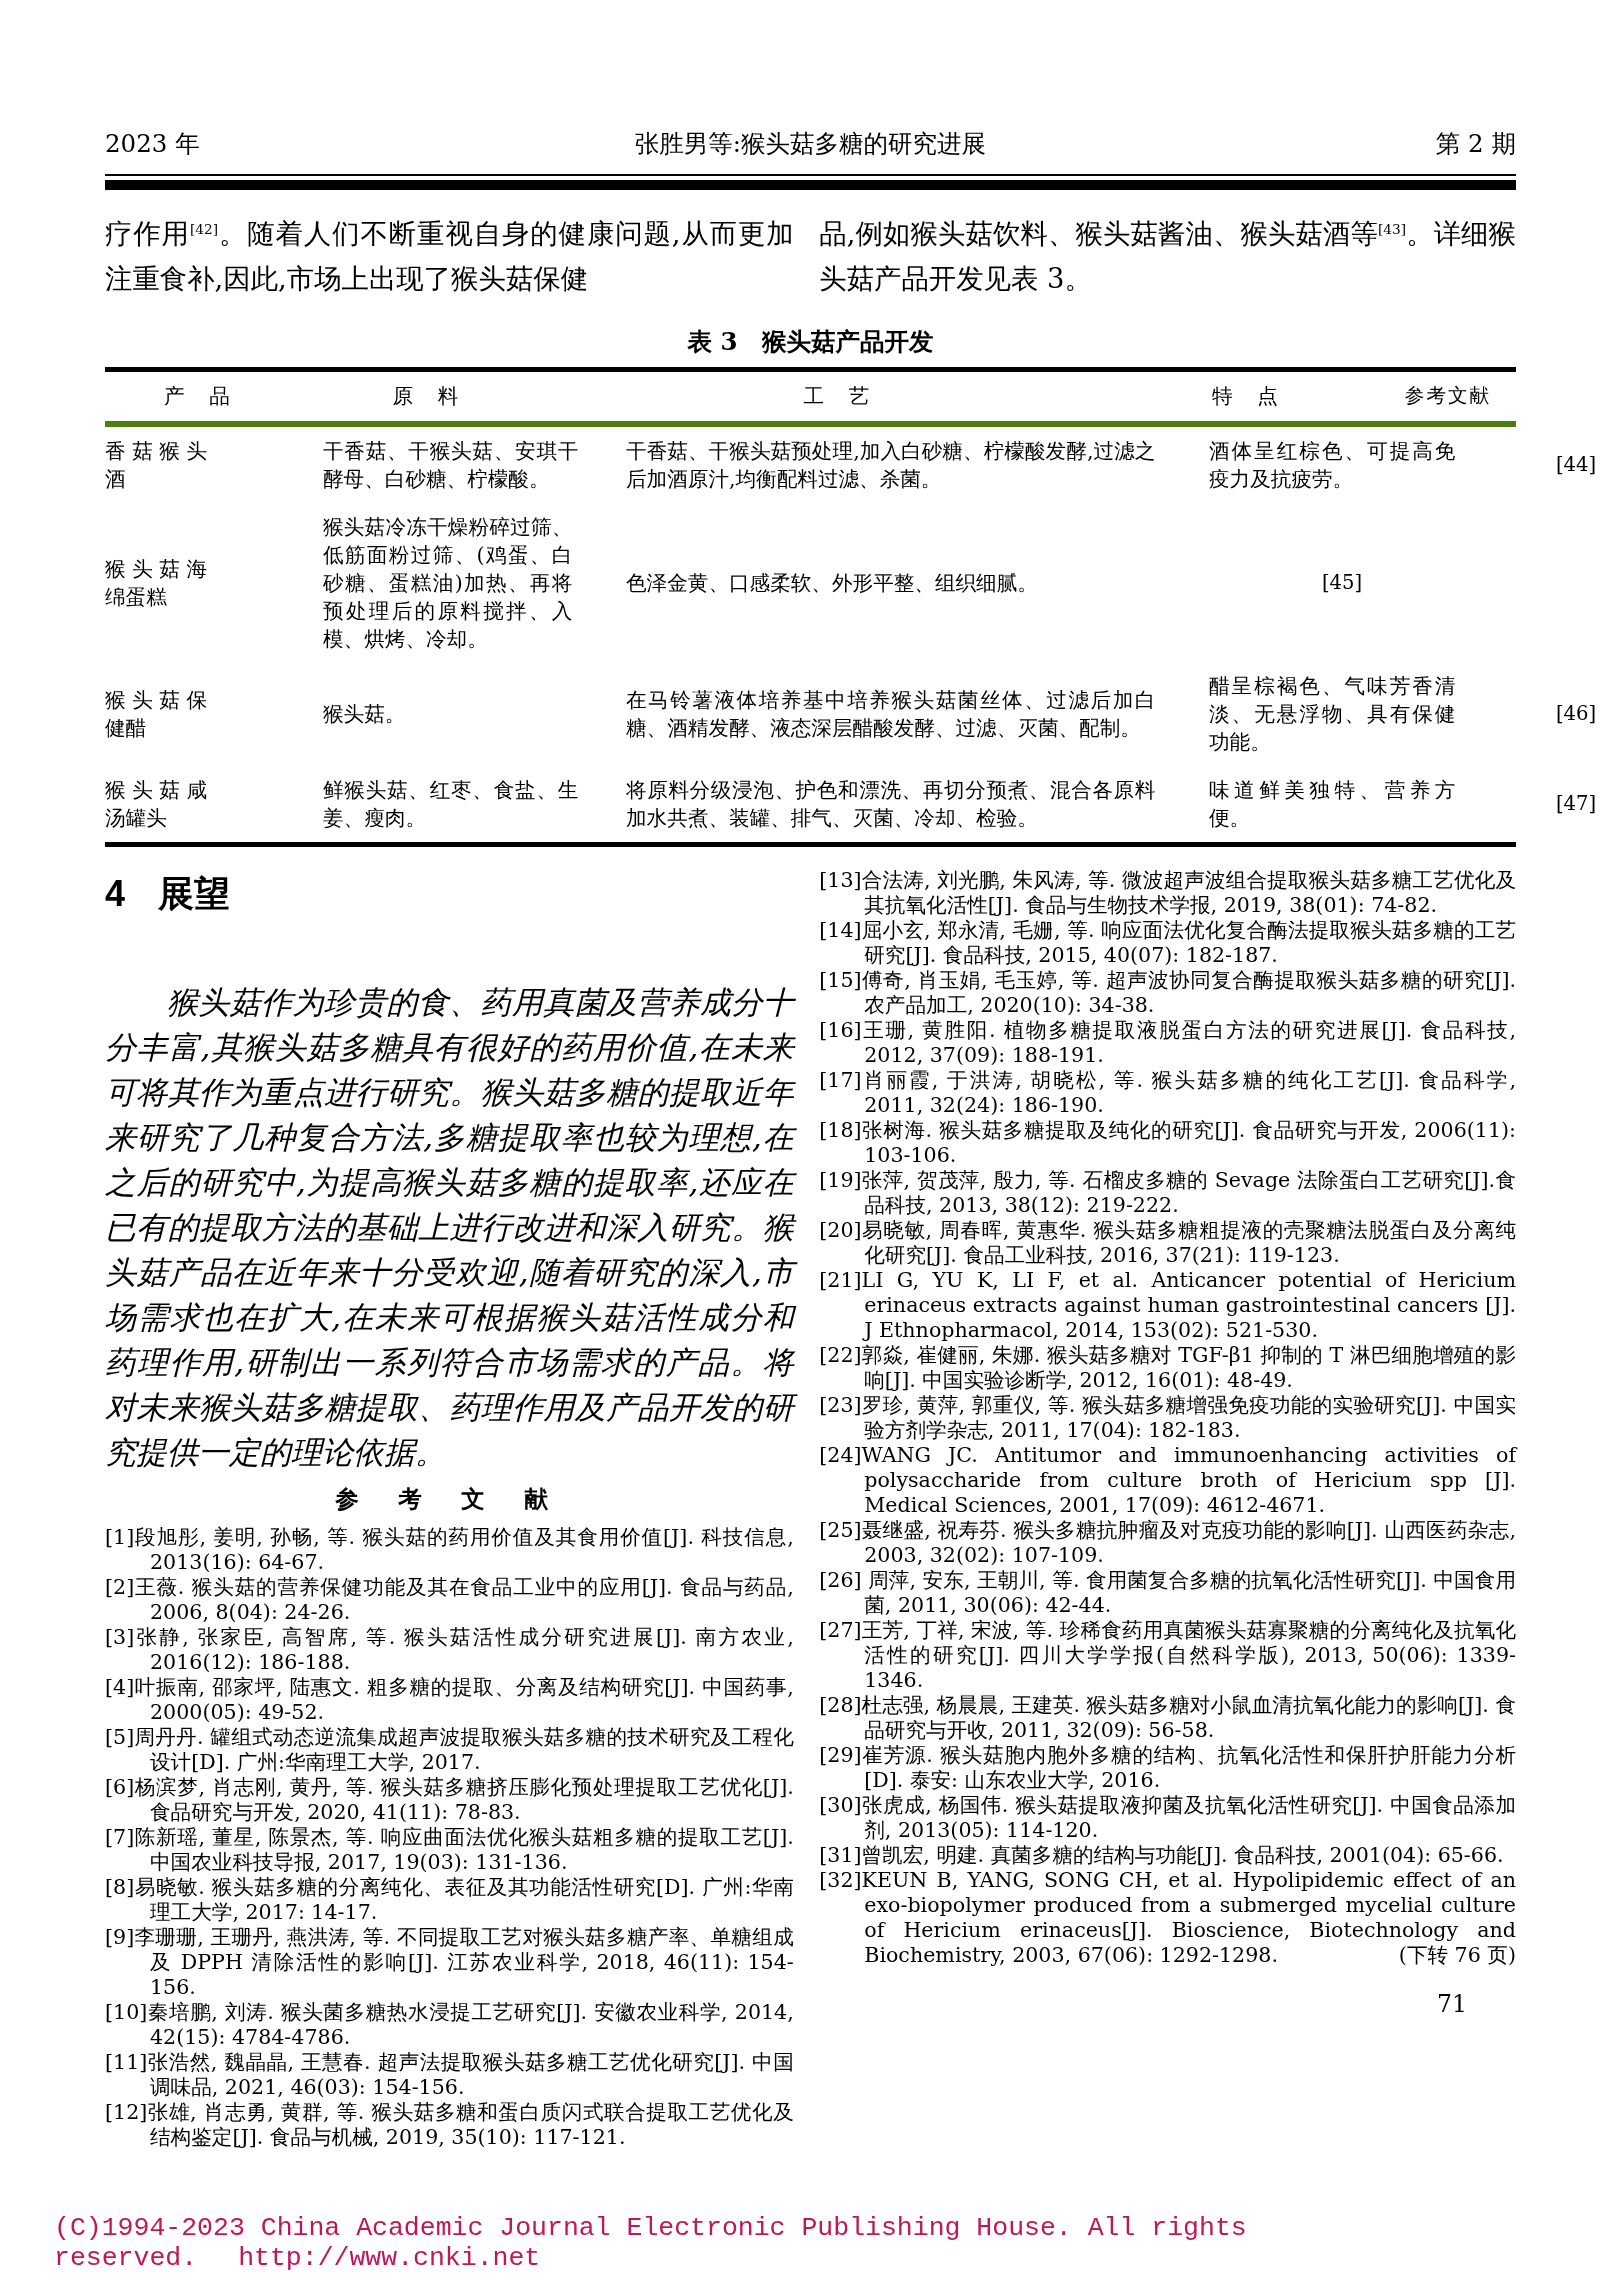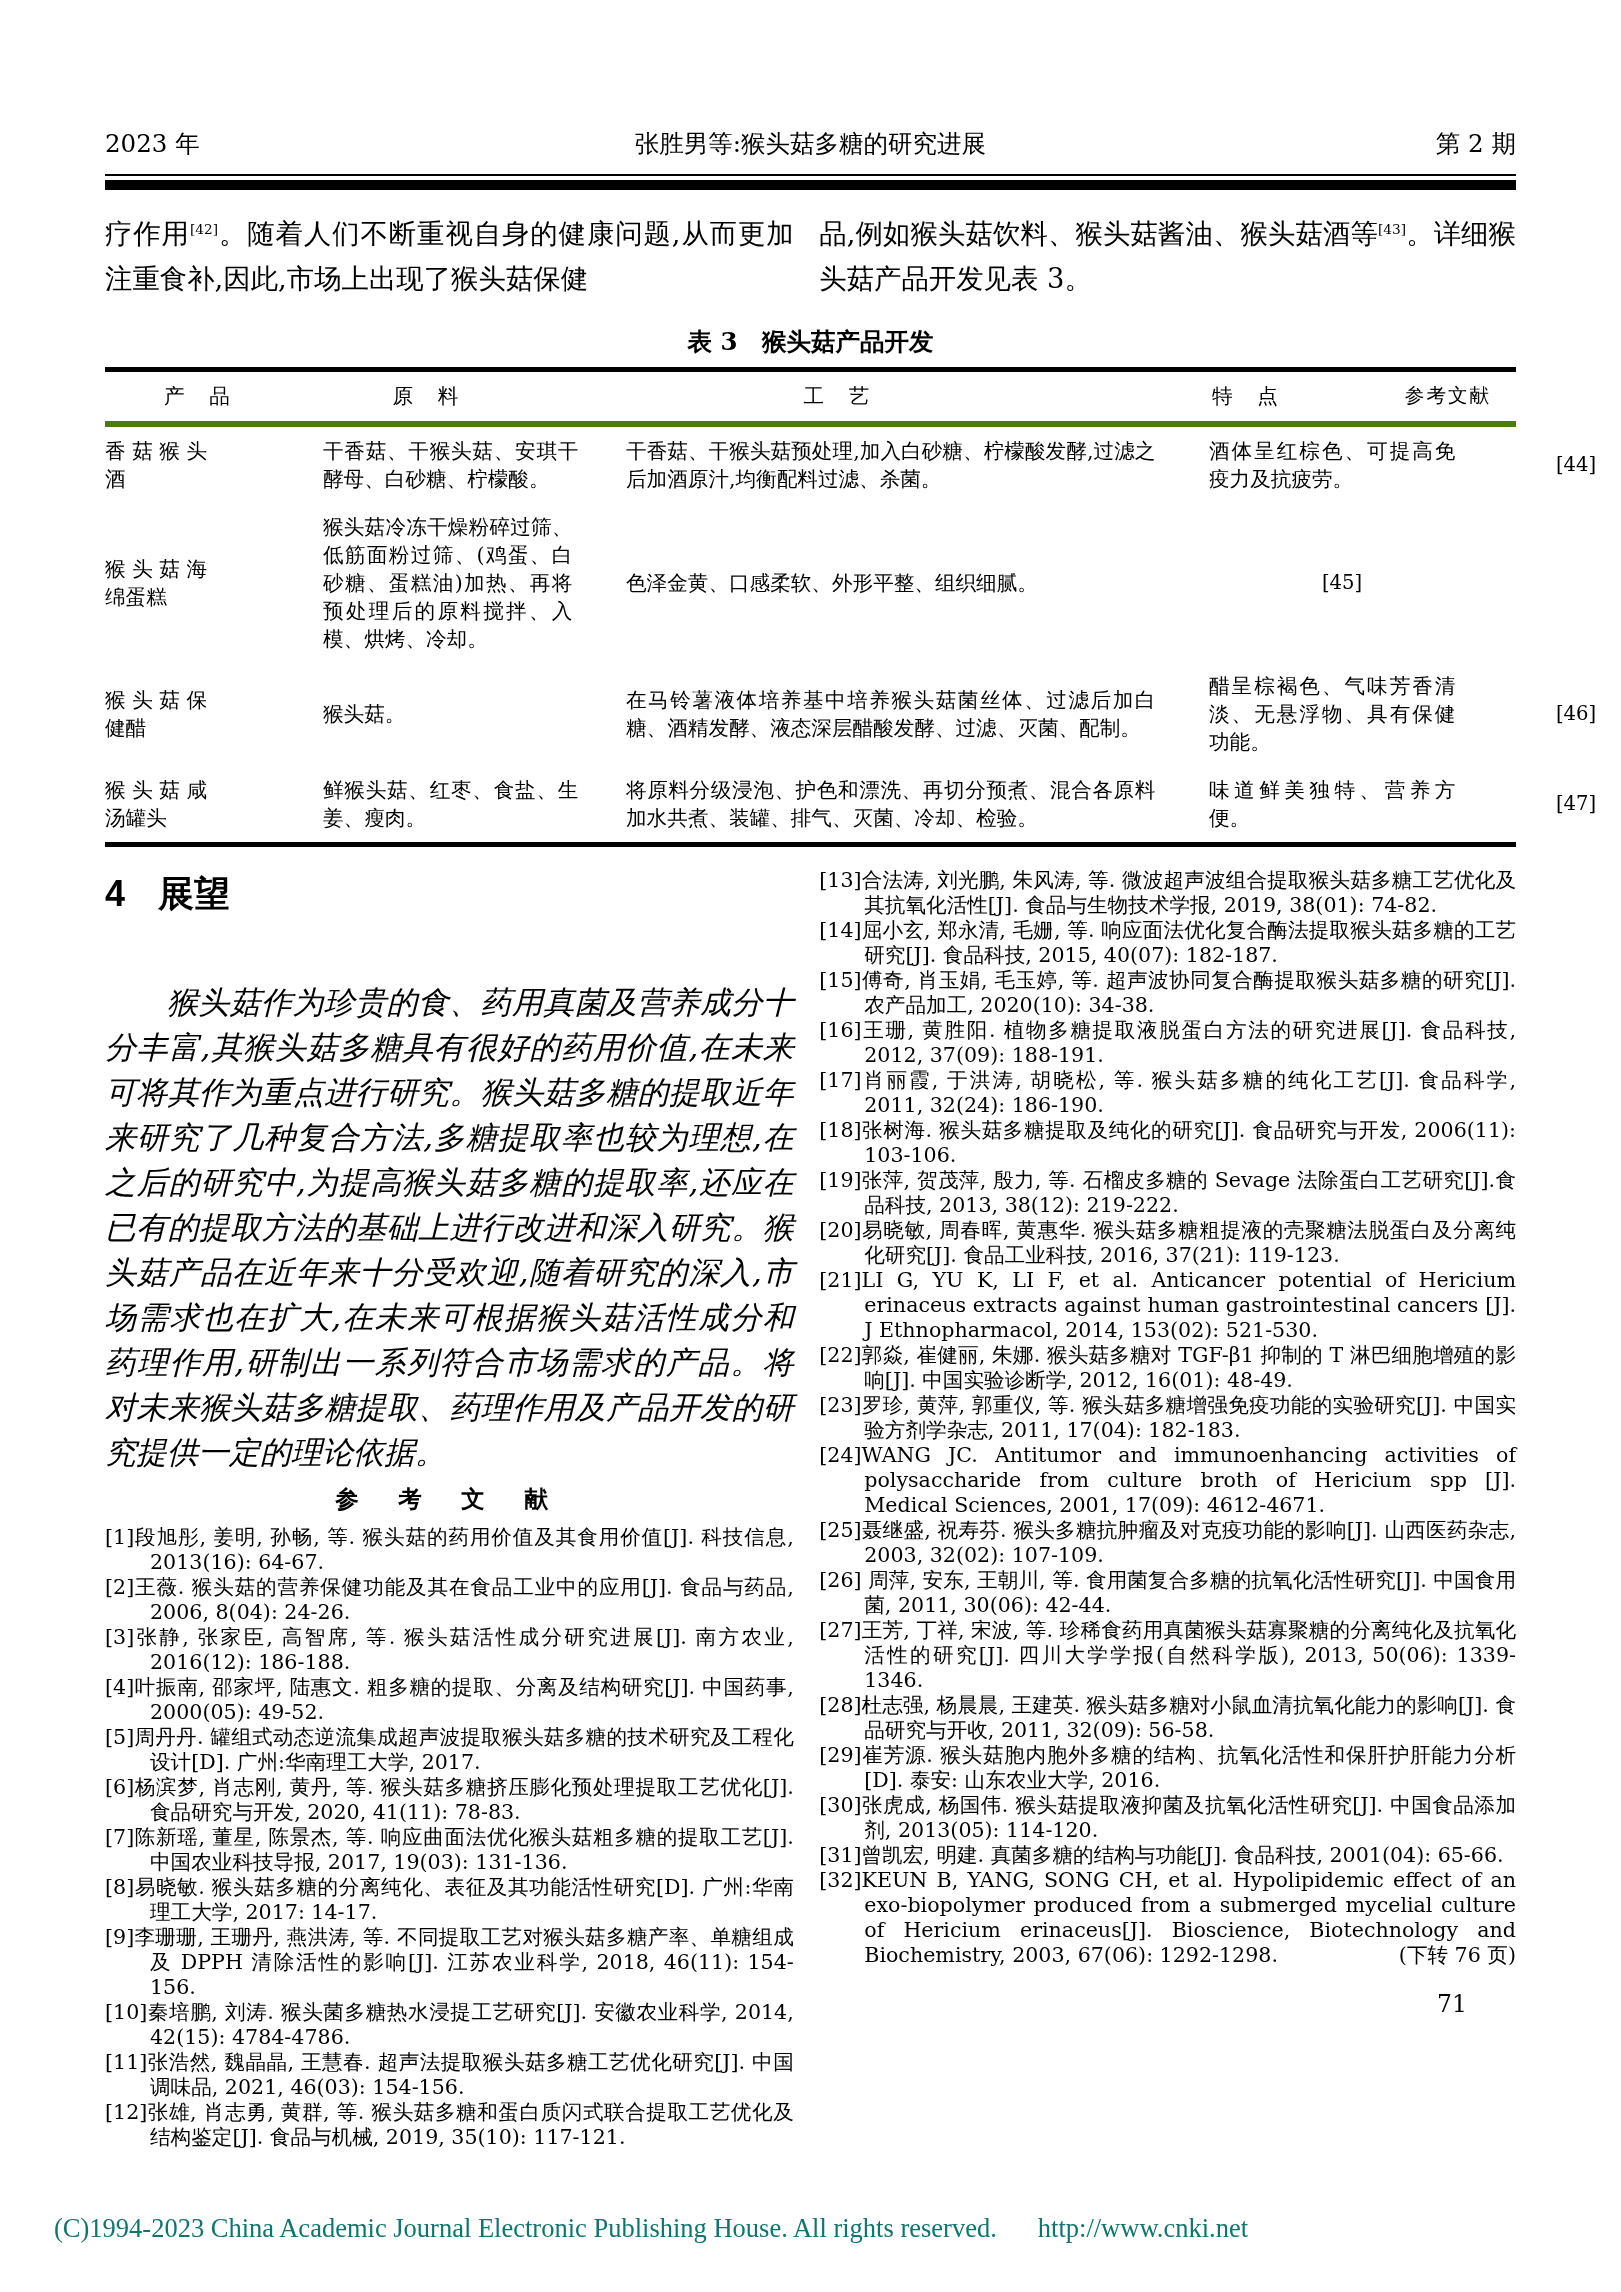--- a/index.html
+++ b/index.html
@@ -40,22 +40,22 @@
   .sec-head{font-family:Liberation Sans, sans-serif;font-weight:bold;font-size:36px;margin-top:2px;}
   .sec-num{margin-right:33px;}
   .body-par{margin-top:61px;font-size:31px;line-height:45px;text-align:justify;text-indent:2em;font-style:italic;}
   .ref-head{margin-top:7.8px;text-align:center;font-size:23.5px;font-weight:bold;letter-spacing:15.7px;}
   .refs{margin-top:9.8px;font-size:20.6px;line-height:25px;text-align:justify;}
   .ref{padding-left:45px;text-indent:-45px;}
   .ref-wrap{position:relative;}
   .cont-note{position:absolute;right:0;bottom:0;text-indent:0;}
   .page-num{margin-top:21.6px;text-align:right;padding-right:49px;font-size:23.5px;}
   
-  .footer{position:absolute;left:54px;top:2213px;color:#0f766e;font-size:26.5px;
-          font-family:Liberation Serif, serif;}
+  .footer{position:absolute;left:54px;top:2213px;color:#be185d;font-size:26.5px;
+          font-family:Liberation Mono, monospace;}
   .footer-url{margin-left:41px;}
 </style>
 </head>
 <body>
 
 <div class="page">
   <div class="content">
 
     <div class="page-header">
       <span class="ph-left">2023 年</span>

